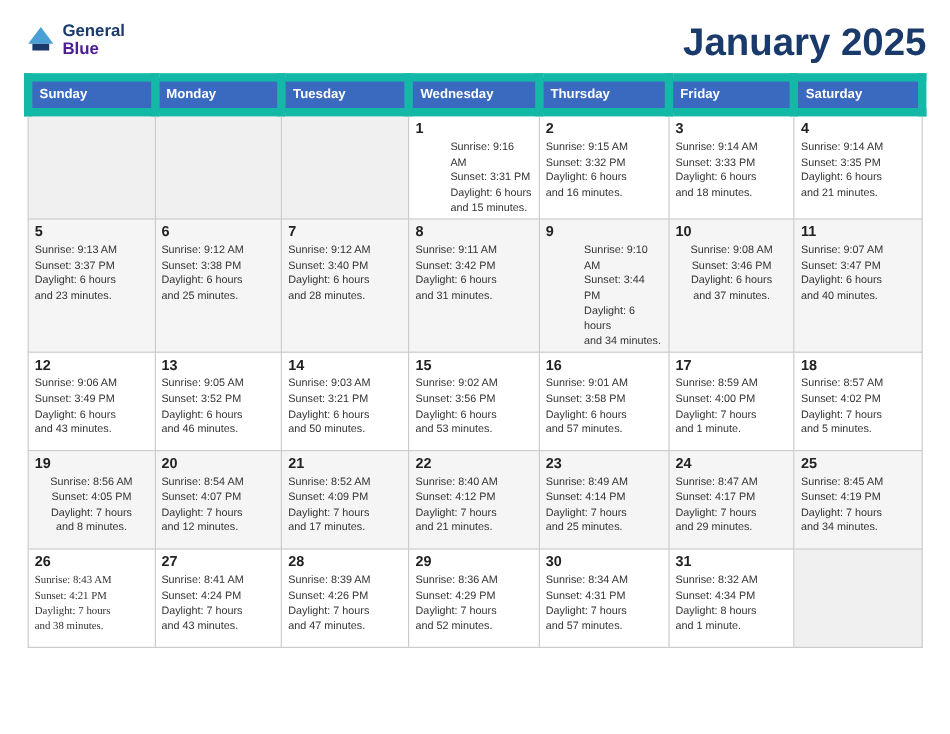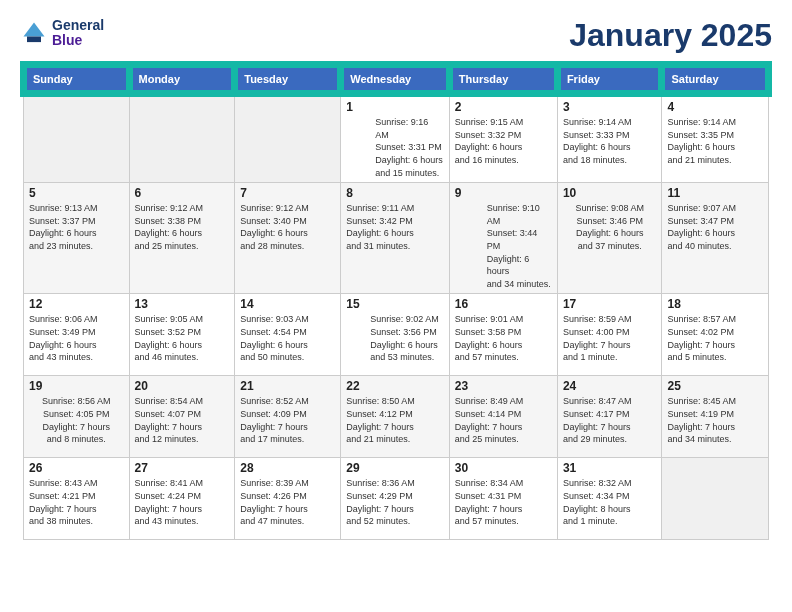--- a/index.html
+++ b/index.html
@@ -221,27 +221,27 @@
           <td>
             <div class="day-num">13</div>
             <div class="day-info" style="white-space: pre-line;">Sunrise: 9:05 AM
 Sunset: 3:52 PM
 Daylight: 6 hours
 and 46 minutes.</div>
           </td>
           <td>
             <div class="day-num">14</div>
             <div class="day-info" style="white-space: pre-line;">Sunrise: 9:03 AM
-Sunset: 4:54 PM
+Sunset: 3:21 PM
 Daylight: 6 hours
 and 50 minutes.</div>
           </td>
           <td>
             <div class="day-num">15</div>
-            <div class="day-info" style="white-space: pre-line; margin-left: 24px;">Sunrise: 9:02 AM
+            <div class="day-info" style="white-space: pre-line;">Sunrise: 9:02 AM
 Sunset: 3:56 PM
 Daylight: 6 hours
 and 53 minutes.</div>
           </td>
           <td>
             <div class="day-num">16</div>
             <div class="day-info" style="white-space: pre-line;">Sunrise: 9:01 AM
 Sunset: 3:58 PM
 Daylight: 6 hours
 and 57 minutes.</div>
@@ -278,21 +278,21 @@
           </td>
           <td>
             <div class="day-num">21</div>
             <div class="day-info" style="white-space: pre-line;">Sunrise: 8:52 AM
 Sunset: 4:09 PM
 Daylight: 7 hours
 and 17 minutes.</div>
           </td>
           <td>
             <div class="day-num">22</div>
-            <div class="day-info" style="white-space: pre-line;">Sunrise: 8:50 AM
+            <div class="day-info" style="white-space: pre-line;">Sunrise: 8:40 AM
 Sunset: 4:12 PM
 Daylight: 7 hours
 and 21 minutes.</div>
           </td>
           <td>
             <div class="day-num">23</div>
             <div class="day-info" style="white-space: pre-line;">Sunrise: 8:49 AM
 Sunset: 4:14 PM
 Daylight: 7 hours
 and 25 minutes.</div>
@@ -308,21 +308,21 @@
             <div class="day-num">25</div>
             <div class="day-info" style="white-space: pre-line;">Sunrise: 8:45 AM
 Sunset: 4:19 PM
 Daylight: 7 hours
 and 34 minutes.</div>
           </td>
         </tr>
         <tr>
           <td>
             <div class="day-num">26</div>
-            <div class="day-info" style="white-space: pre-line;">Sunrise: 8:43 AM
+            <div class="day-info" style="white-space: pre-line; font-family: Liberation Serif, serif;">Sunrise: 8:43 AM
 Sunset: 4:21 PM
 Daylight: 7 hours
 and 38 minutes.</div>
           </td>
           <td>
             <div class="day-num">27</div>
             <div class="day-info" style="white-space: pre-line;">Sunrise: 8:41 AM
 Sunset: 4:24 PM
 Daylight: 7 hours
 and 43 minutes.</div>

